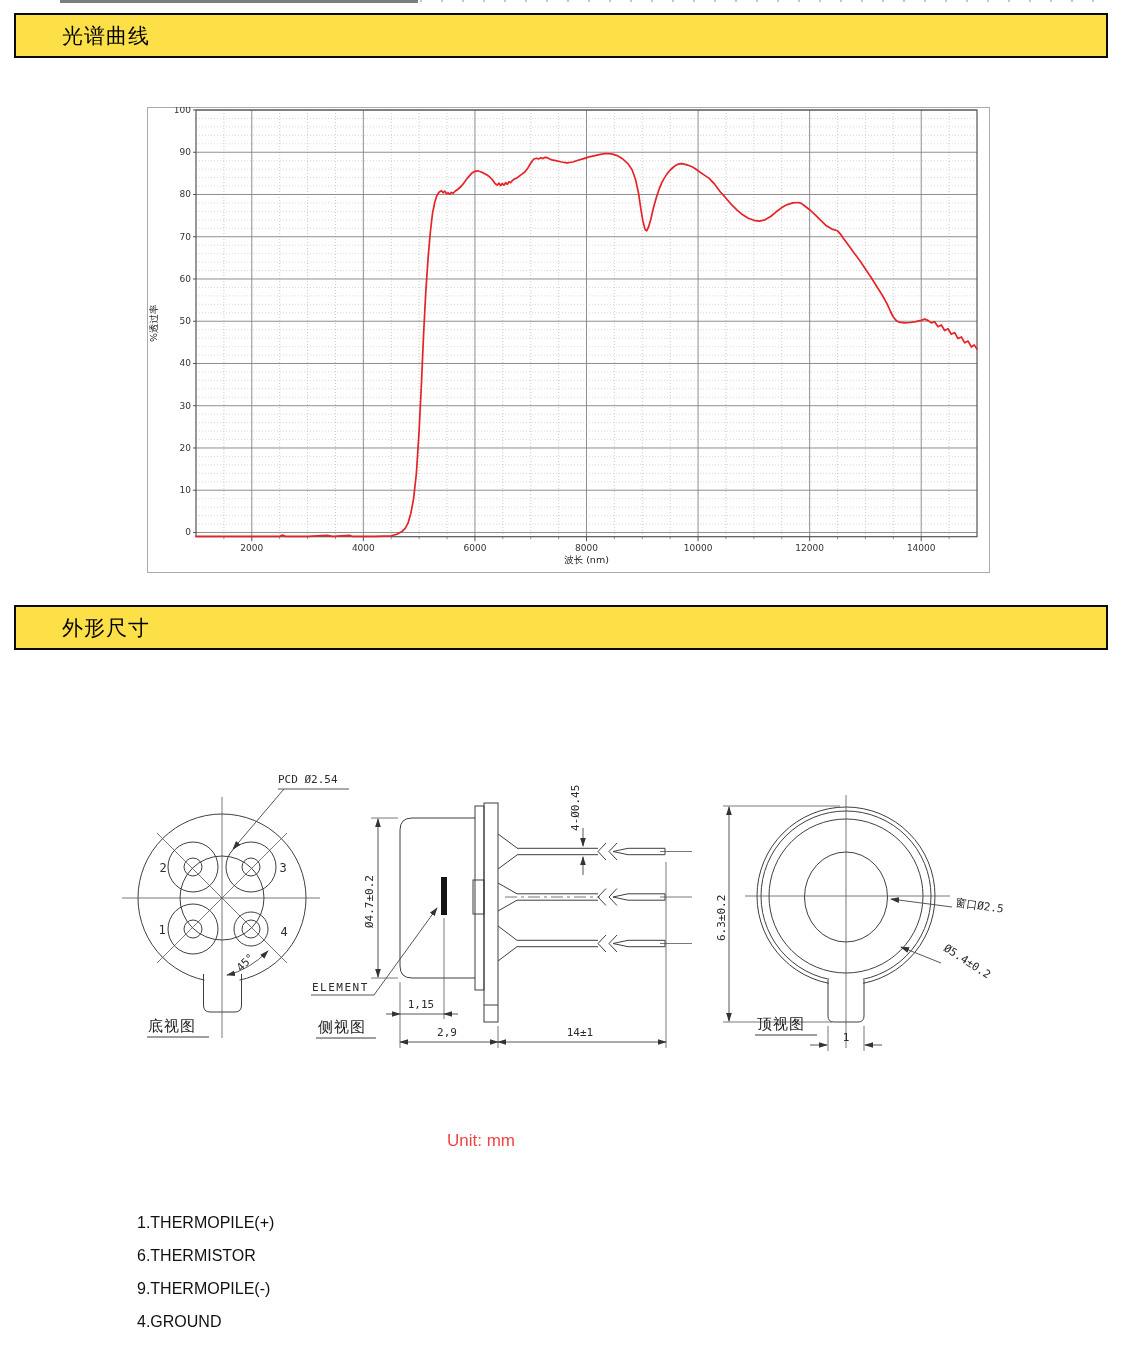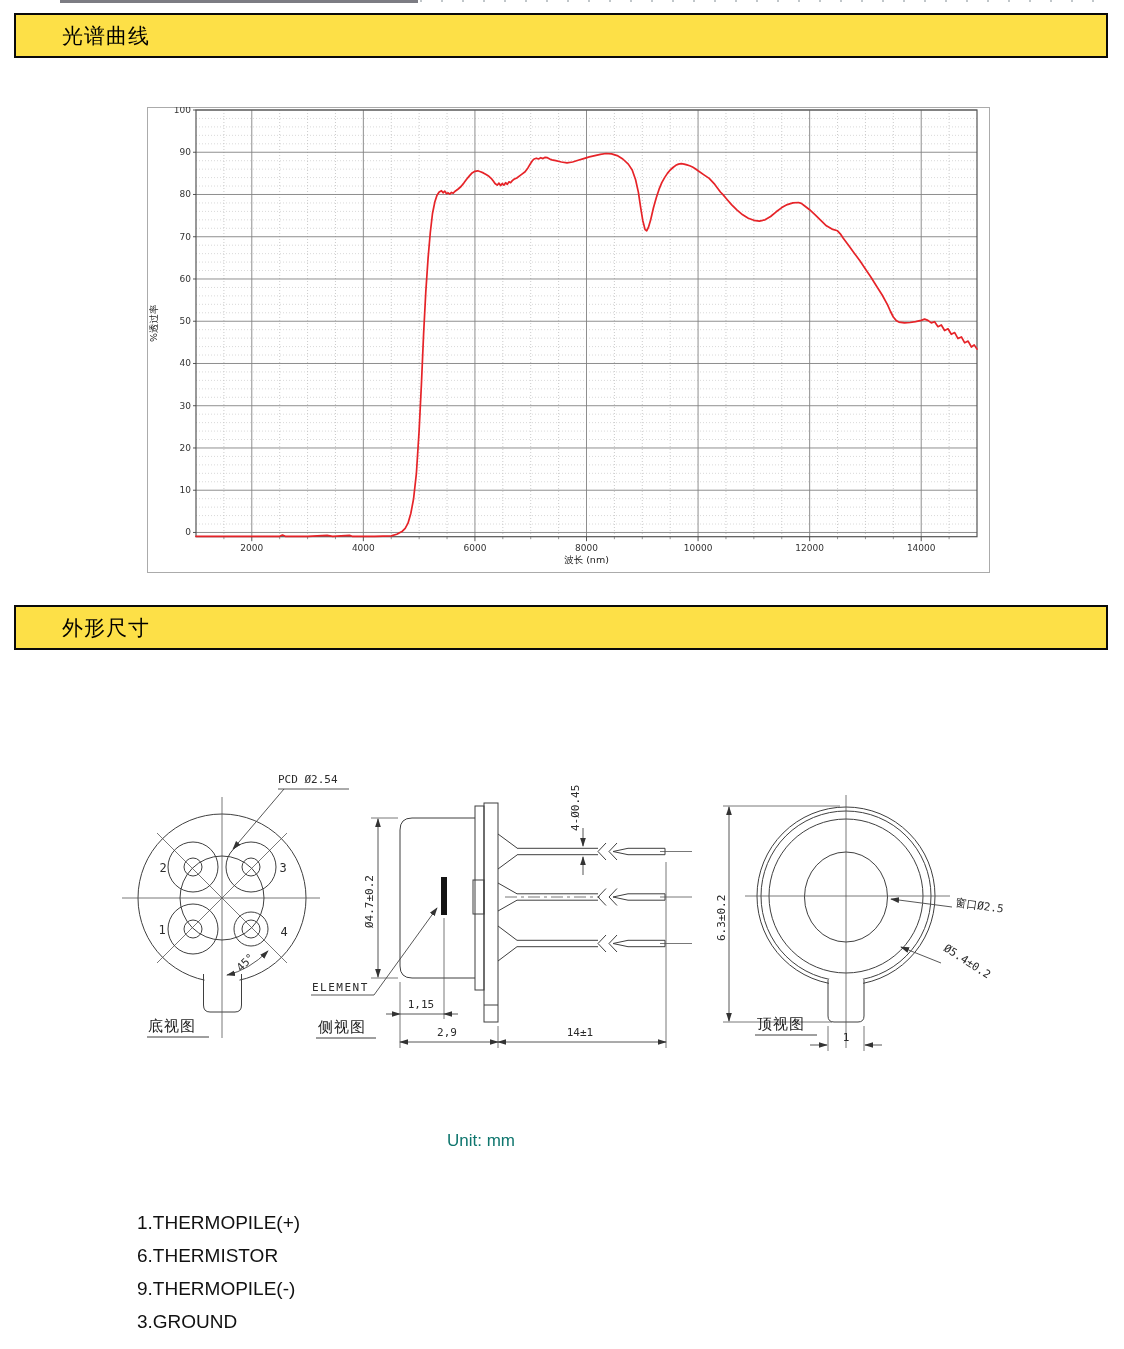--- a/index.html
+++ b/index.html
@@ -23,22 +23,22 @@
 
   svg text.tick{font-family:"DejaVu Sans",sans-serif;font-size:9px;fill:#333;}
   svg text.axis-title{font-family:"DejaVu Sans",sans-serif;font-size:9.5px;fill:#222;}
   svg .cad{font-family:"DejaVu Sans Mono",monospace;font-size:11px;fill:#2b2b2b;}
   svg .cad-big{font-family:"DejaVu Sans Mono",monospace;font-size:12px;fill:#2b2b2b;}
   svg .cjk{font-family:"DejaVu Sans",sans-serif;font-size:15px;fill:#222;letter-spacing:1px;}
   svg .ln{stroke:#3f3f3f;stroke-width:1;fill:none;}
   svg .thin{stroke:#555;stroke-width:0.8;fill:none;}
   svg .dim{stroke:#444;stroke-width:0.9;fill:none;}
 
-  #unit-note{position:absolute;left:447px;top:1131px;font-size:17px;color:#0f766e;}
-  #pin-list{position:absolute;left:137px;top:1206px;font-size:19px;color:#111;line-height:33px;}
+  #unit-note{position:absolute;left:447px;top:1131px;font-size:17px;color:#ef4444;}
+  #pin-list{position:absolute;left:137px;top:1206px;font-size:16px;color:#111;line-height:33px;}
 </style>
 </head>
 <body>
 
 <div id="top-artifact-a"></div>
 <div id="top-artifact-b"></div>
 
 <div class="section-bar" id="bar-spectral">
   <span class="bar-title">光谱曲线</span>
 </div>
@@ -336,14 +336,14 @@
   </g>
 </svg>
 </div>
 
 <div id="unit-note">Unit: mm</div>
 
 <div id="pin-list">
   <div>1.THERMOPILE(+)</div>
   <div>6.THERMISTOR</div>
   <div>9.THERMOPILE(-)</div>
-  <div>3.GROUND</div>
+  <div>4.GROUND</div>
 </div>
 
 </body></html>

